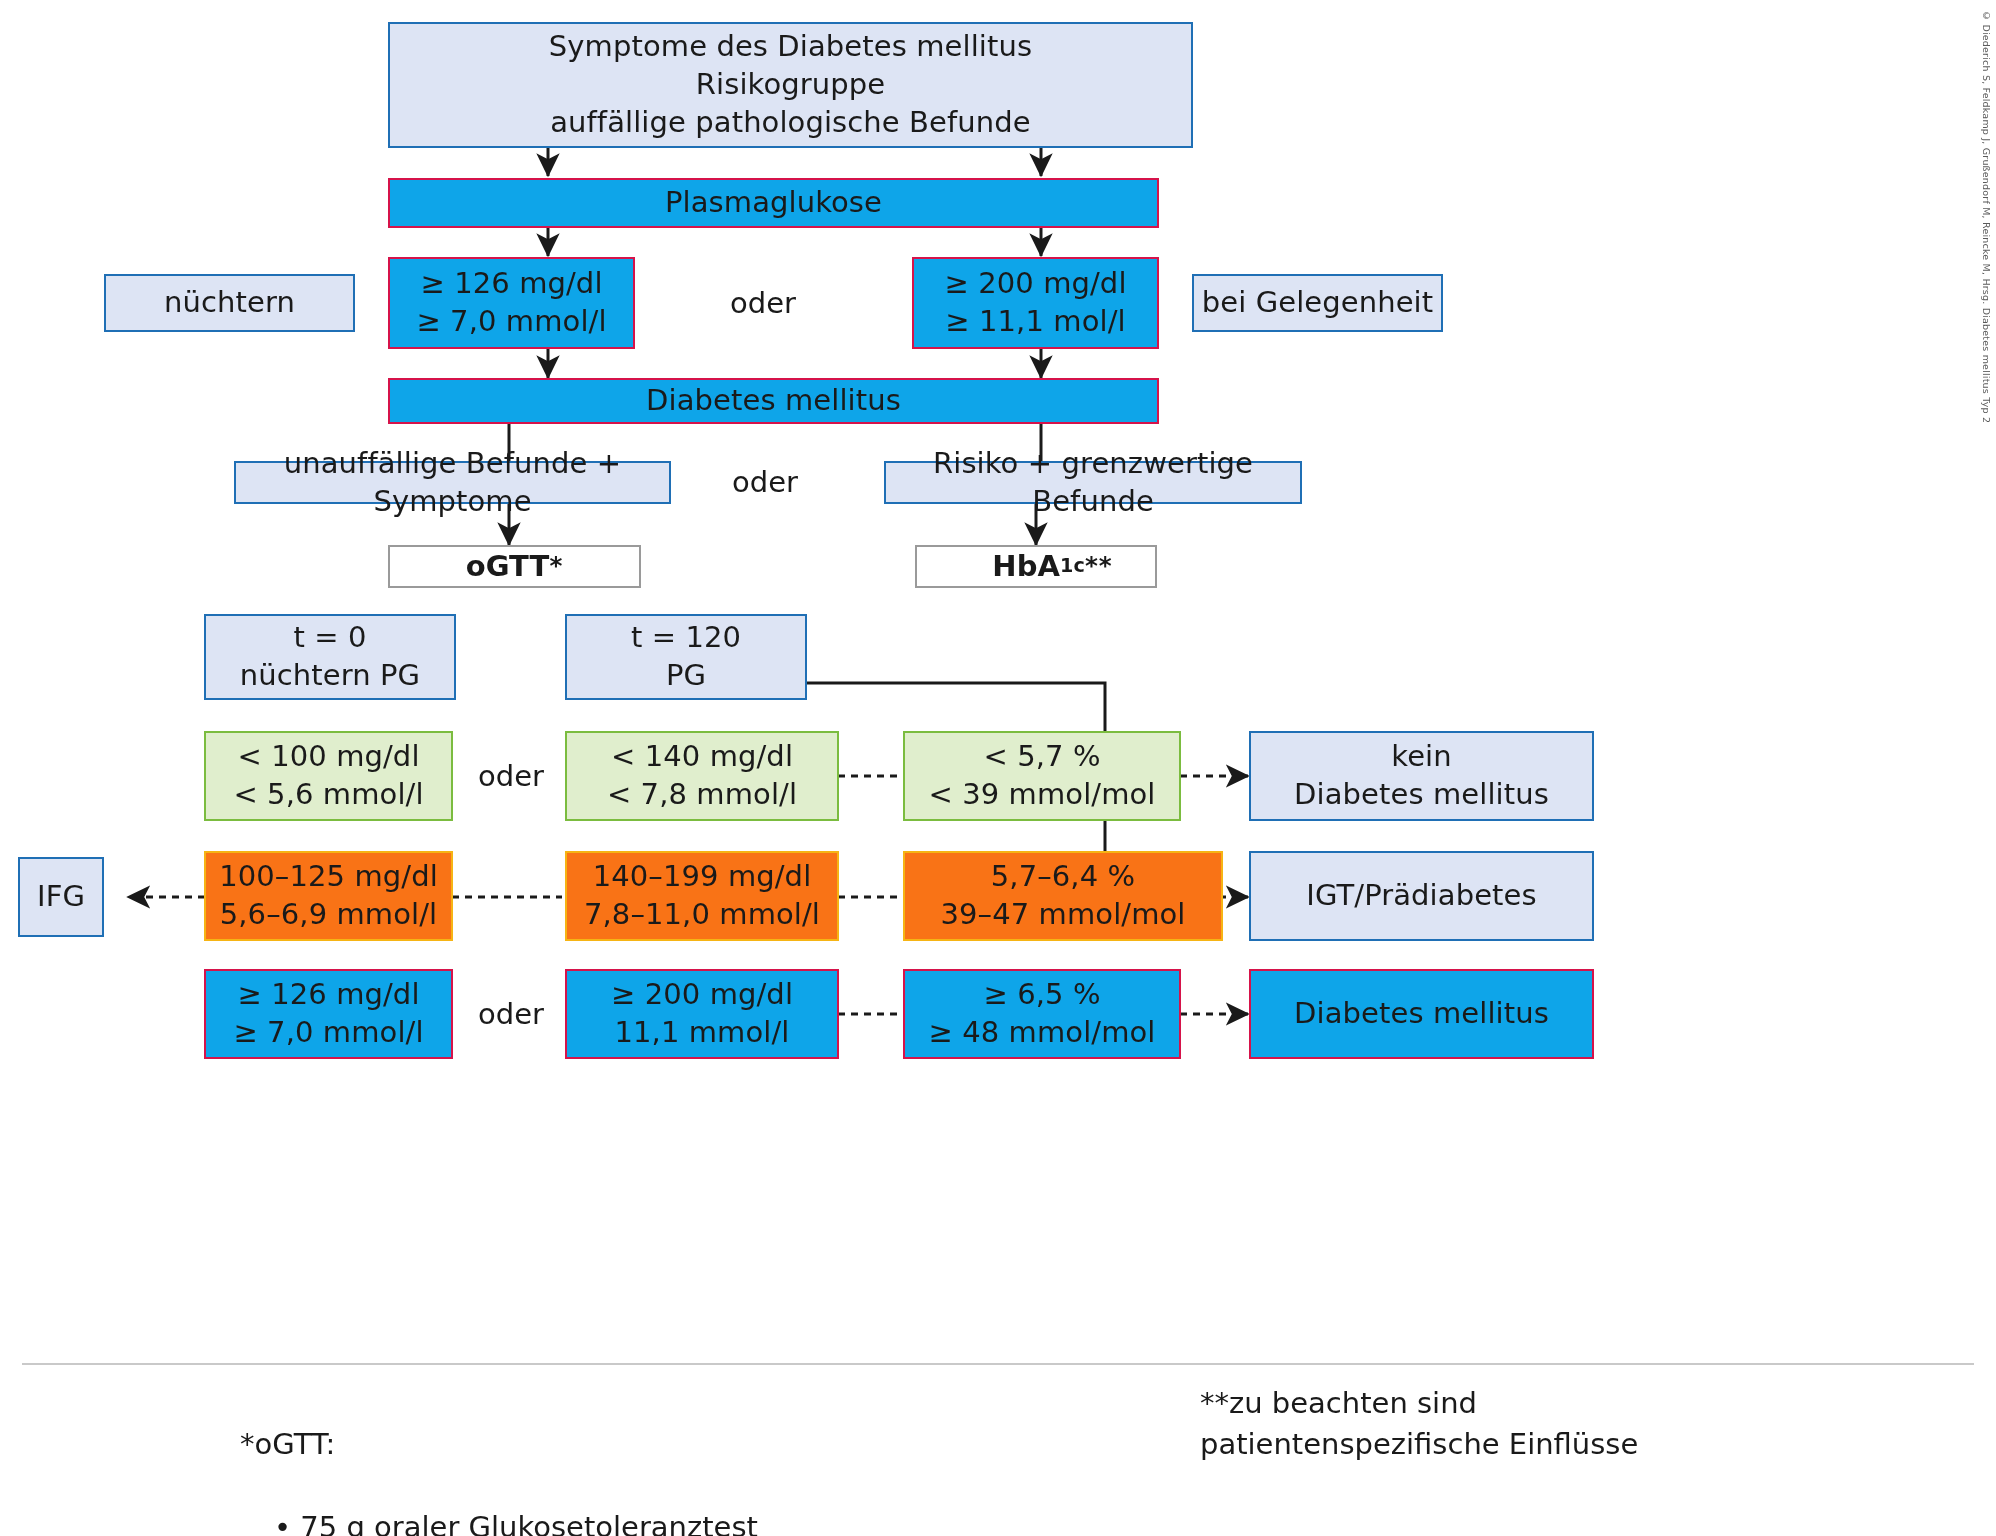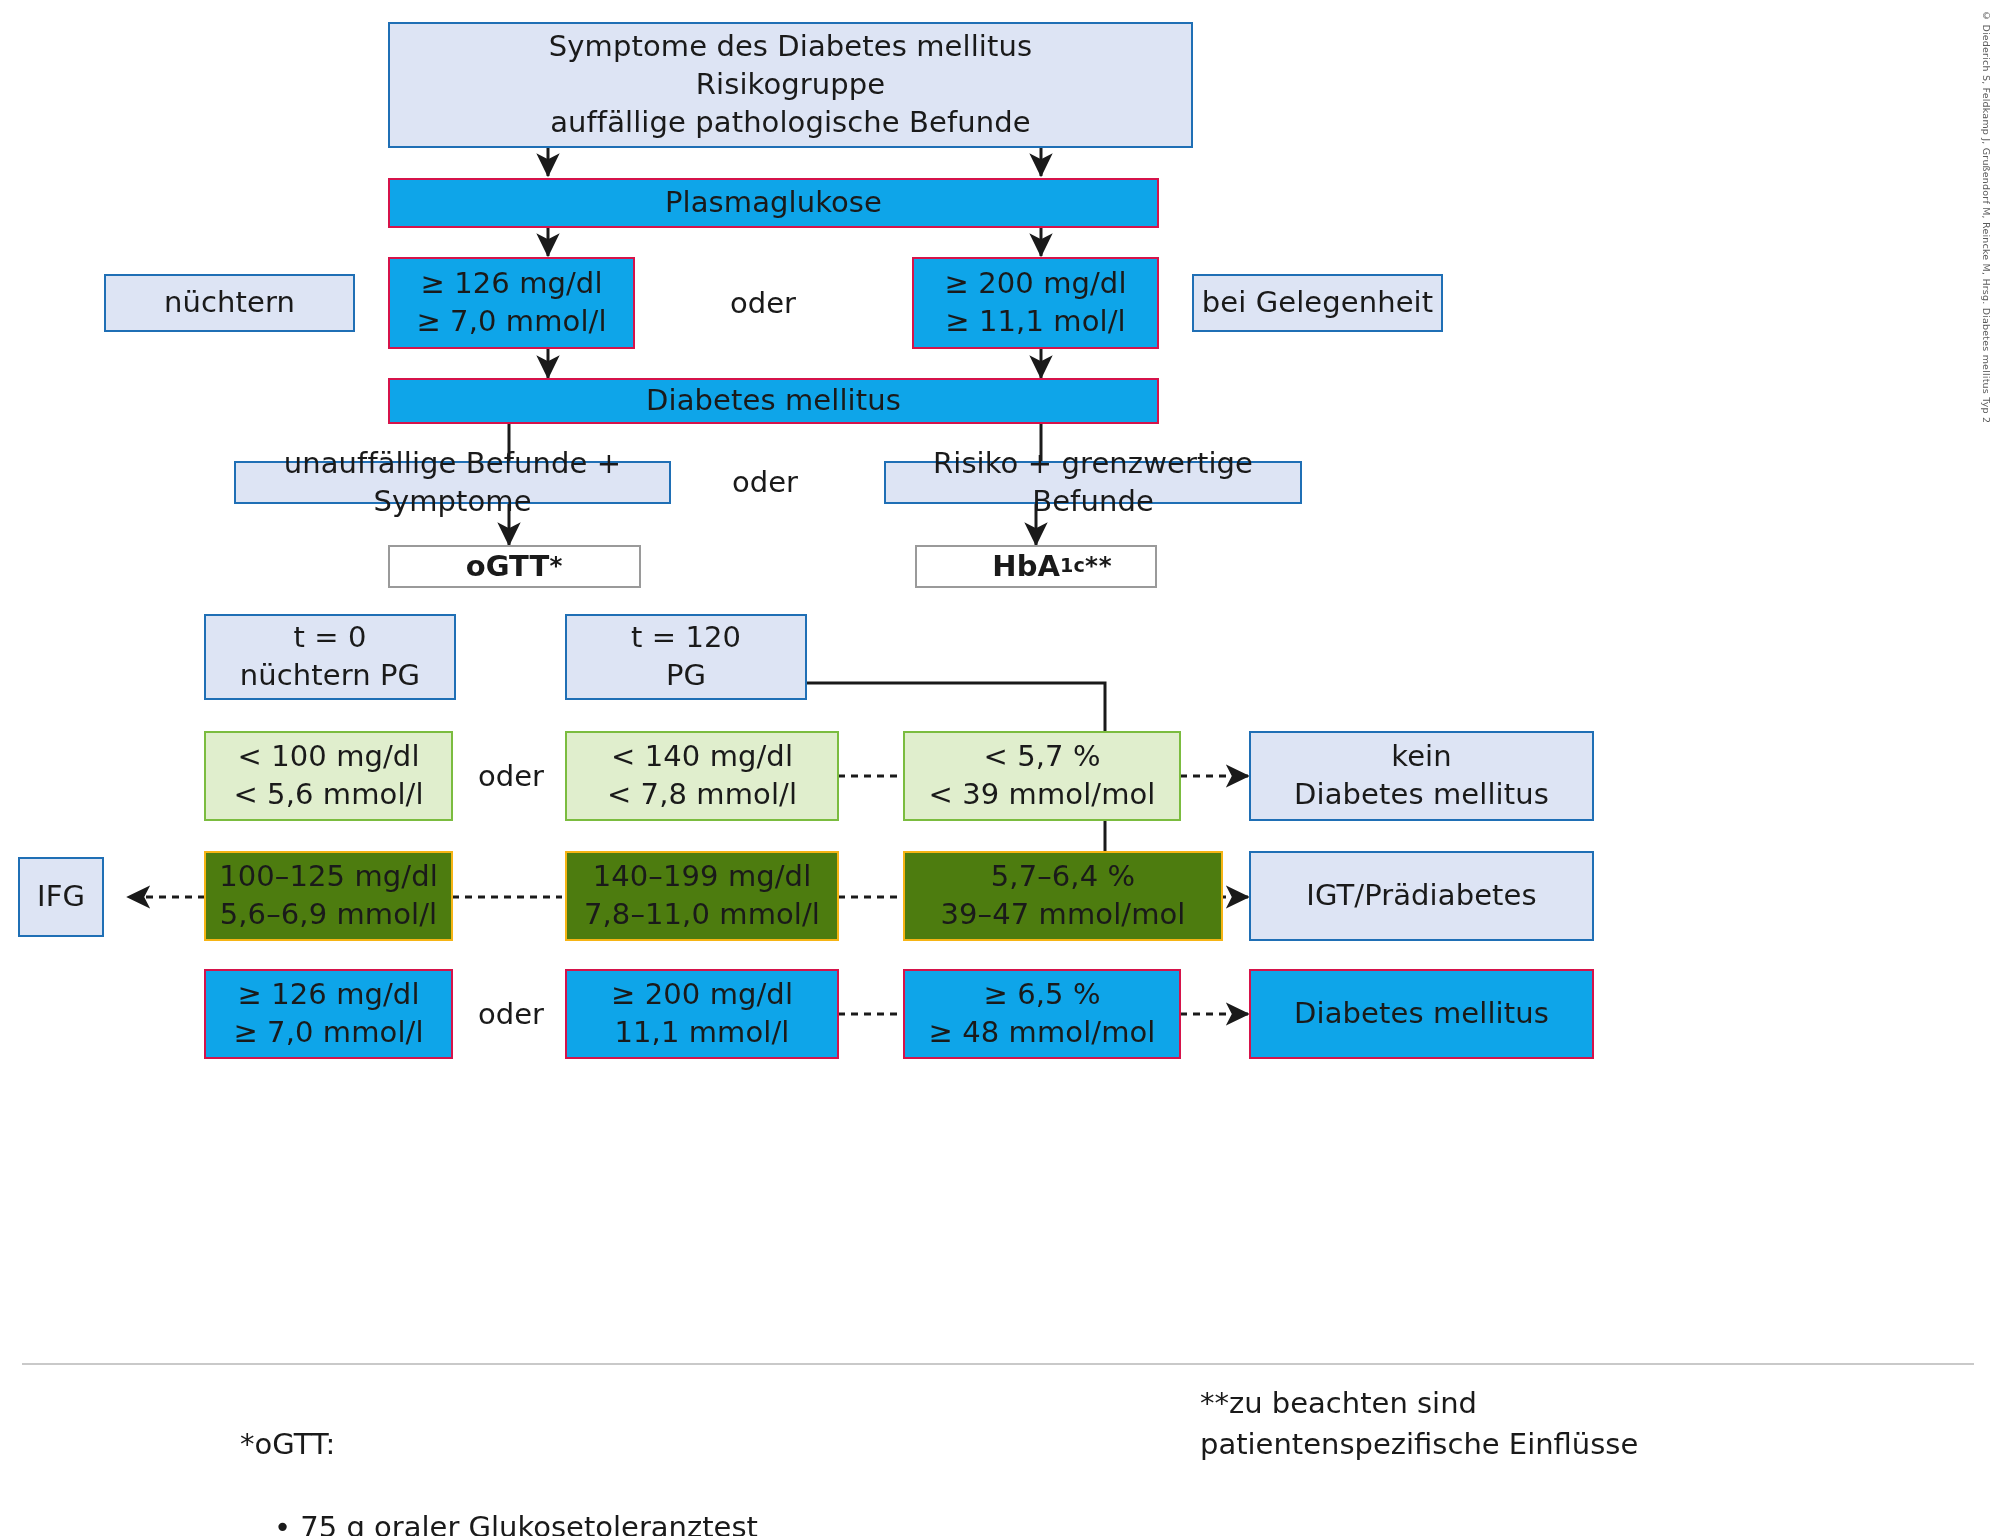--- a/index.html
+++ b/index.html
@@ -14,21 +14,21 @@
     position:absolute;box-sizing:border-box;
     display:flex;align-items:center;justify-content:center;
     text-align:center;line-height:1.30;font-size:29px;
     border-width:2.5px;border-style:solid;
     white-space:pre-line;
     letter-spacing:.1px;
   }
   .blue  {background:#dde4f4;border-color:#1f6fb5;}
   .red   {background:#0ea5e9;border-color:#d6134a;}
   .green {background:#e0eecd;border-color:#7bbc3f;}
-  .yellow{background:#4d7c0f;border-color:#f6b414;}
+  .yellow{background:#f97316;border-color:#f6b414;}
   .white {background:#ffffff;border-color:#9a9a9a;border-width:2px;font-weight:bold;}
 
   .plainlabel{
     position:absolute;font-size:29px;text-align:center;
     display:flex;align-items:center;justify-content:center;
   }
 
   .svgwrap{position:absolute;left:0;top:0;width:1996px;height:1536px;pointer-events:none;}
 
   .rule{position:absolute;background:#c9c9c9;height:2px;}

